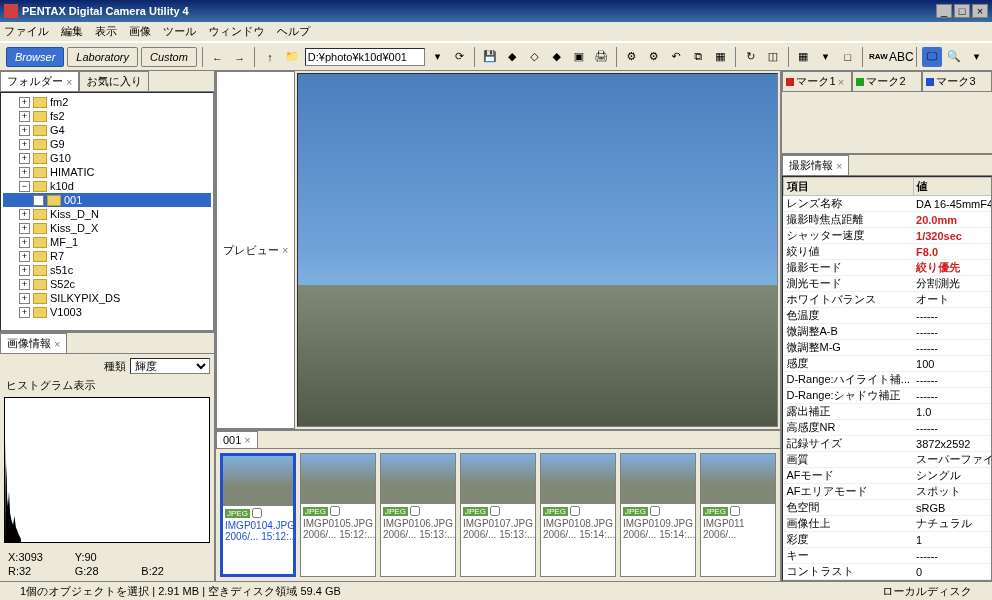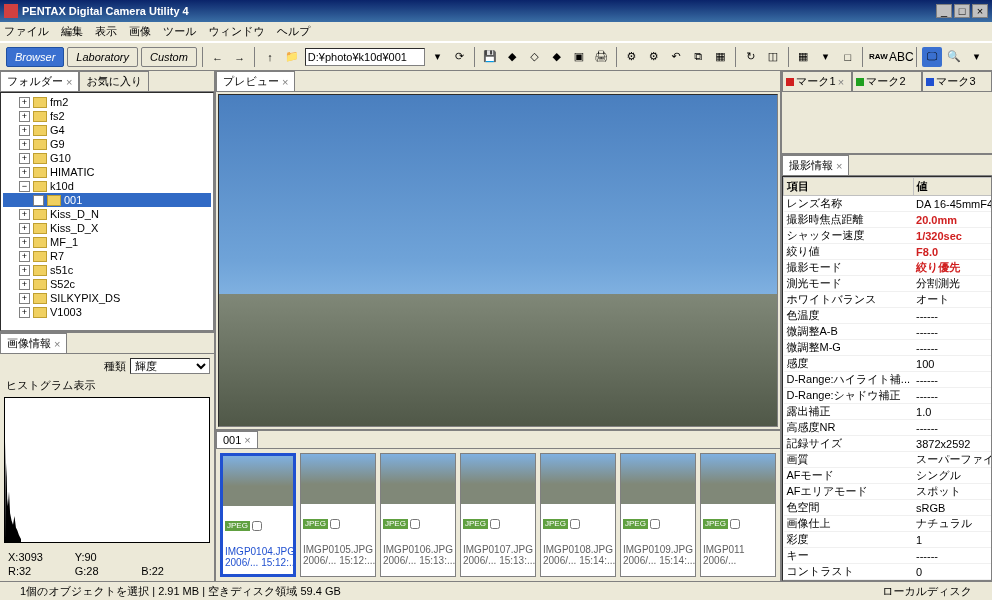--- a/index.html
+++ b/index.html
@@ -28,28 +28,28 @@
 .tree-item .fld { width: 14px; height: 11px; background: #f0d060; border: 1px solid #c0a030; margin-right: 3px; }
 .tree-item.selected { background: #316ac5; color: #fff; }
 .tree-item.lvl1 { padding-left: 30px; }
 .image-info { height: 250px; border-top: 2px solid #808080; display: flex; flex-direction: column; }
 .histo-row { padding: 4px; display: flex; align-items: center; gap: 4px; justify-content: flex-end; }
 .histo-row select { border: 1px inset #808080; background: #fff; width: 80px; }
 .histo-canvas { flex: 1; margin: 4px; border: 1px solid #000; background: #fff; position: relative; }
 .histo-shape { position: absolute; bottom: 0; left: 0; right: 0; height: 100%; }
 .histo-stats { padding: 4px 8px; display: grid; grid-template-columns: 1fr 1fr 1fr; gap: 2px; }
 .mid-col { flex: 1; display: flex; flex-direction: column; }
-.preview-pane { flex: 1; display: flex; flex-direction: column; border-bottom: 2px solid #808080; }
+.preview-pane { flex: 1; display: flex; flex-direction: row; border-bottom: 2px solid #808080; }
 .preview-img { flex: 1; margin: 2px; border: 1px inset #808080; background: linear-gradient(180deg,#4a7fbf 0%,#6fa3d8 50%,#7fb0e0 60%,#808878 60%,#505848 100%); position: relative; }
 .thumb-strip { height: 150px; display: flex; flex-direction: column; }
 .thumb-row { flex: 1; display: flex; overflow-x: auto; padding: 4px; gap: 4px; background: #ece9d8; }
 .thumb { width: 76px; border: 1px solid #808080; background: #fff; display: flex; flex-direction: column; cursor: pointer; }
 .thumb.selected { border: 3px solid #2050d0; }
 .thumb-img { height: 50px; background: linear-gradient(180deg,#7fb0e0 0%,#808878 60%); }
-.thumb-badge { display: flex; padding: 15px 2px; gap: 2px; }
+.thumb-badge { display: flex; align-items: center; padding: 2px 2px; gap: 2px; }
 .thumb-badge .jpeg { background: #60a040; color: #fff; font-size: 8px; padding: 0 2px; }
 .thumb-badge input { width: 10px; height: 10px; }
 .thumb-name { color: #2050d0; font-size: 10px; padding: 0 2px; white-space: nowrap; overflow: hidden; }
 .thumb-name.gray { color: #606060; }
 .right-col { width: 212px; display: flex; flex-direction: column; border-left: 2px solid #808080; }
 .mark-tabs { display: flex; border-bottom: 1px solid #808080; }
 .mark-tab { flex: 1; padding: 2px 3px; border: 1px solid #808080; border-bottom: none; display: flex; align-items: center; gap: 2px; cursor: pointer; font-size: 10px; }
 .mark-tab .sq { width: 8px; height: 8px; }
 .mark-empty { height: 205px; background: #ece9d8; }
 .info-panel { flex: 1; display: flex; flex-direction: column; border-top: 2px solid #808080; }

